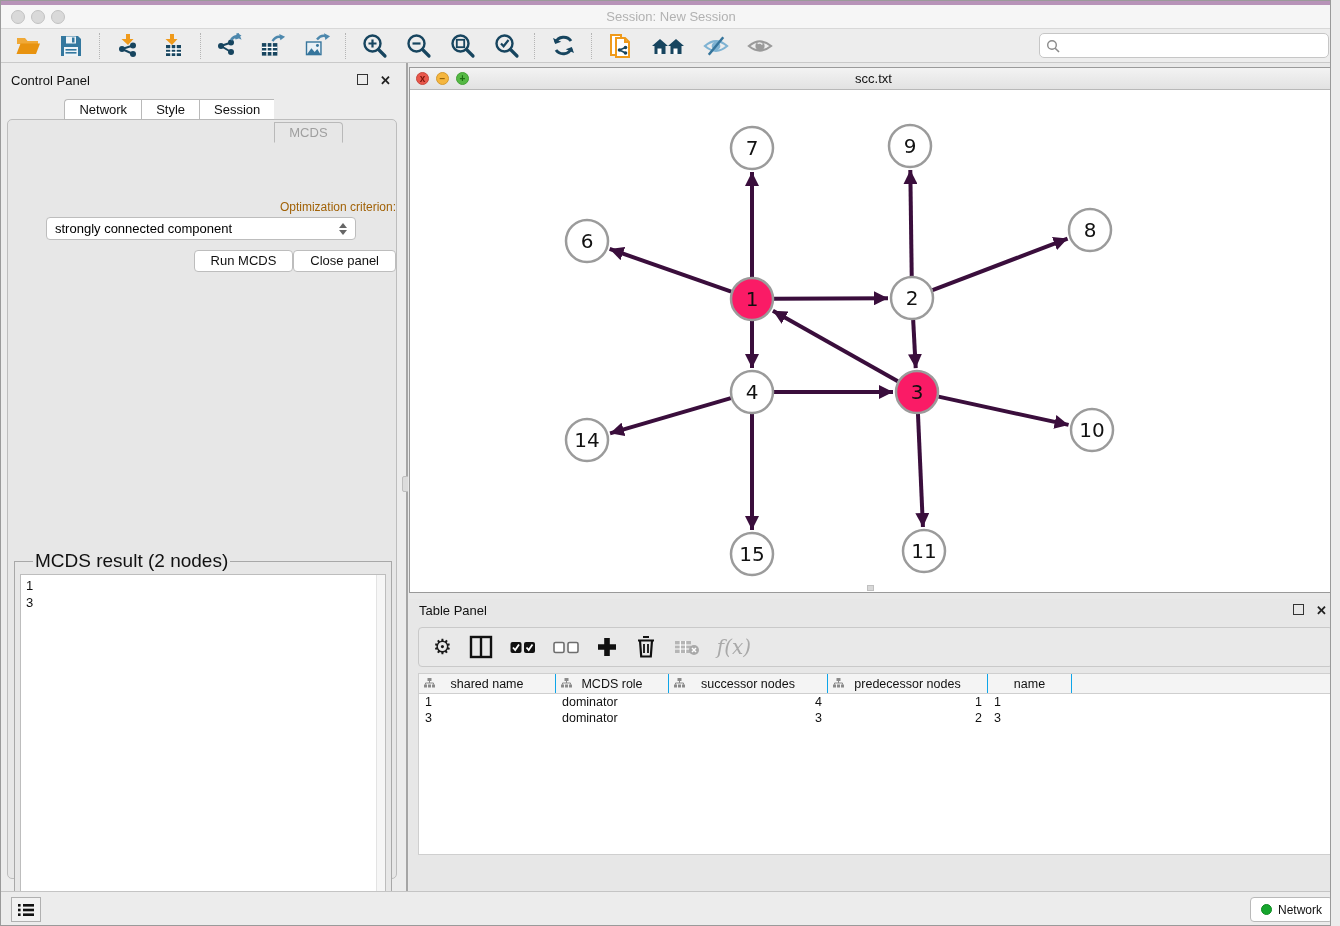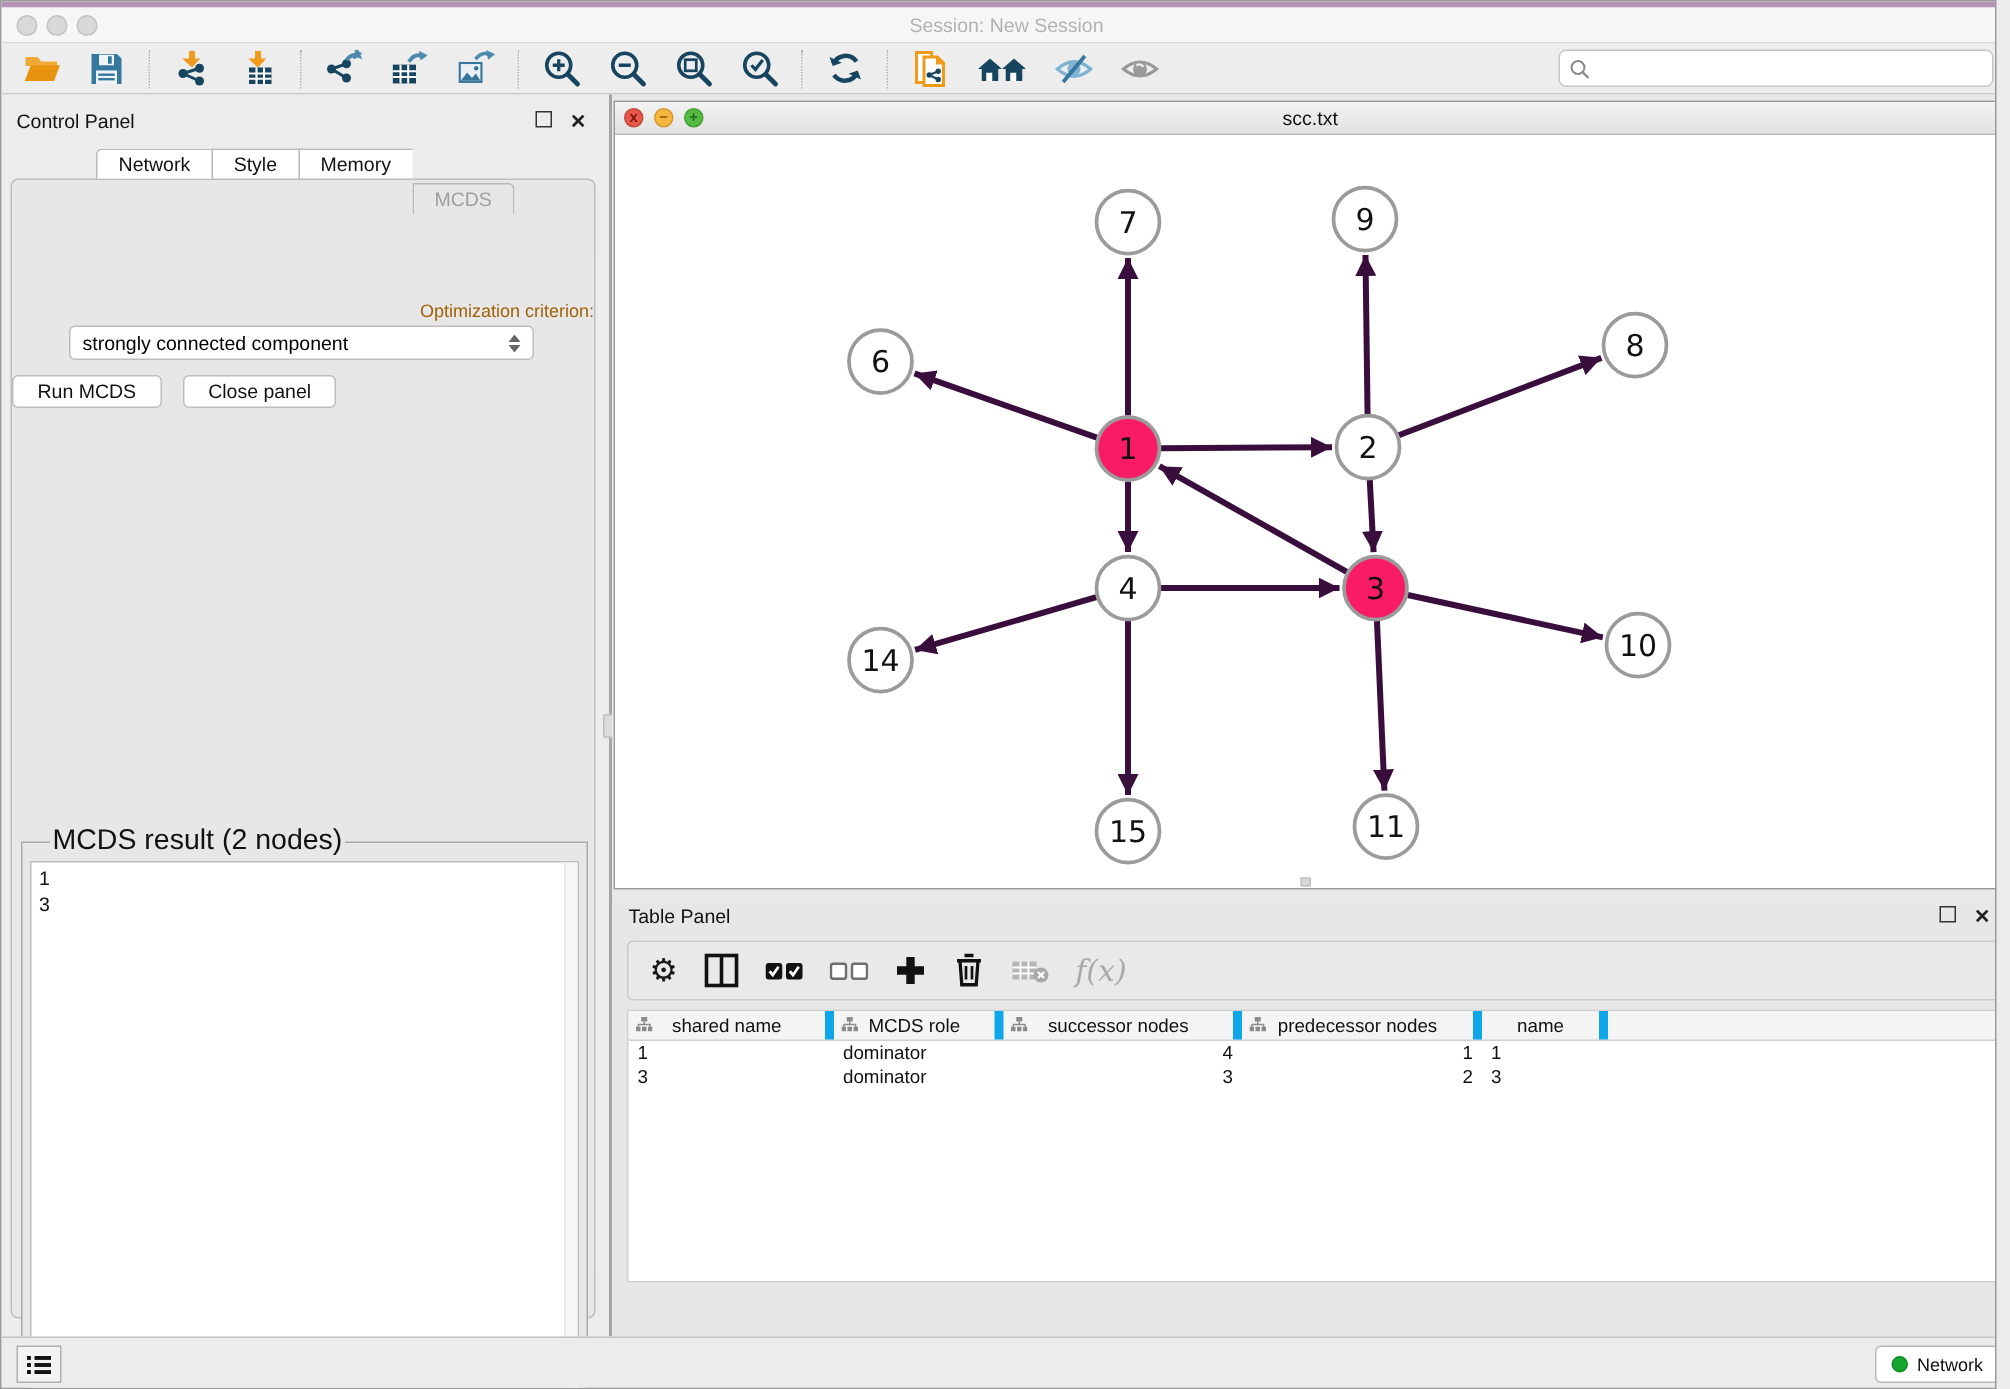--- a/index.html
+++ b/index.html
@@ -31,21 +31,21 @@
   .cp-tab:first-child { border-radius:4px 0 0 0; }
   .cp-tab:last-child { border-right:1px solid #b9b9b9; border-radius:0 4px 0 0;margin-top:23px; }
   .cp-tab.selected { background:#e7e7e7; color:#9f9f9f; border-bottom:1px solid #e7e7e7; }
   .cp-box { position:absolute; left:6px; top:56px; width:390px; height:760px; background:#e7e7e7; border:1px solid #bdbdbd; border-radius:5px; }
   .opt-label { position:absolute; left:0; width:100%; top:80px; text-align:right; font-size:12px; color:#a16207; }
   .criterion { position:absolute; left:38px; top:97px; width:310px; height:23px; background:#fff; border:1px solid #bdbdbd; border-radius:4px; display:flex; align-items:center; padding:0 8px; font-size:13px; cursor:pointer; }
   .criterion .stepper { margin-left:auto; display:flex; flex-direction:column; gap:2px; }
   .criterion .stepper i { display:block; width:0; height:0; border-left:4px solid transparent; border-right:4px solid transparent; }
   .criterion .stepper .up { border-bottom:5px solid #666; }
   .criterion .stepper .dn { border-top:5px solid #666; }
-  .cp-buttons { position:absolute; left:0; width:100%; top:130px; display:flex; justify-content:flex-start; gap:14px; }
+  .cp-buttons { position:absolute; left:0; width:100%; top:130px; display:flex; justify-content:flex-end; }
   .push-btn { height:22px; padding:0 16px; background:#fff; border:1px solid #bdbdbd; border-radius:4px; font-size:13px; color:#111; line-height:20px; cursor:pointer; }
   fieldset.mcds-result { position:absolute; left:6px; top:430px; width:378px; height:386px; border:1px solid #a8a8a8; background:#e7e7e7; }
   fieldset.mcds-result legend { font-size:19px; color:#111; margin-left:18px; padding:0 2px; }
   .result-area { position:relative; width:366px; height:358px; margin:2px auto 0 auto; background:#fff; border:1px solid #bdbdbd; }
   .result-text { position:absolute; left:5px; top:2px; font-size:13px; line-height:17px; white-space:pre; color:#111; }
   .result-scroll { position:absolute; right:0; top:0; width:9px; height:100%; background:#f6f6f6; border-left:1px solid #e3e3e3; }
 
   
   .divider { position:absolute; left:405px; top:62px; width:2px; height:828px; background:#a5a5a5; }
   .divider-grip { position:absolute; left:401px; top:475px; width:9px; height:16px; background:#dcdcdc; border:1px solid #bdbdbd; border-radius:2px; cursor:col-resize; }
@@ -64,21 +64,21 @@
 
   
   .table-panel { position:absolute; left:1px; top:536px; width:931px; height:292px; background:#e7e7e7; }
   .tp-header { position:absolute; left:10px; top:4px; font-size:13px; color:#111; }
   .tp-toolbar { position:absolute; left:9px; top:28px; width:915px; height:40px; background:#e9e9e9; border:1px solid #c9c9c9; border-radius:4px; display:flex; align-items:center; gap:17px; padding:0 14px; }
   .tp-icon { display:flex; align-items:center; justify-content:center; height:26px; cursor:pointer; }
   .gear-glyph { font-size:21px; color:#1a1a1a; }
   .fx-glyph { font-family:"DejaVu Serif", serif; font-style:italic; font-size:20px; color:#a9a9a9; }
   .tp-table { position:absolute; left:9px; top:74px; width:915px; height:182px; background:#fff; border:1px solid #cfcfcf; overflow:hidden; }
   .thead { display:flex; height:20px; background:#f4f4f4; border-bottom:1px solid #cfcfcf; }
-  .th { position:relative; display:flex; align-items:center; justify-content:center; font-size:12.5px; color:#111; border-right:6px solid #0ea5e9; cursor:pointer; }
+  .th { position:relative; display:flex; align-items:center; justify-content:center; font-size:12.5px; color:#111; border-right:1px solid #0ea5e9; cursor:pointer; }
   .th .hicon { position:absolute; left:5px; top:4px; }
   .tbody .tr { display:flex; height:16px; }
   .td { font-size:12.5px; color:#111; padding:0 6px; line-height:16px; overflow:hidden; white-space:nowrap; }
   .td.right { text-align:right; }
   .tp-tabs { position:absolute; left:0; width:100%; top:263px; display:flex; justify-content:center; }
   .tp-tab { height:23px; padding:0 13px; background:#fff; border:1px solid #b5b5b5; border-right:none; font-size:13px; line-height:21px; color:#111; cursor:pointer; }
   .tp-tab:first-child { border-radius:5px 0 0 5px; }
   .tp-tab:last-child { border-right:1px solid #b5b5b5; border-radius:0 5px 5px 0; }
   .tp-tab.selected { background:#e3e3e3; color:#b4b4b4; text-shadow:0 1px 0 #fff; }
 
@@ -261,21 +261,21 @@
   <div class="control-panel">
     <div class="cp-header">Control Panel</div>
     <div class="panel-btn" style="right:36px">
         <span class="float-glyph" style="display:block"></span>
       </div>
     <div class="panel-btn" style="right:14px; font-weight:bold">✕</div>
 
     <div class="cp-tabs">
       <button class="cp-tab">Network</button>
       <button class="cp-tab">Style</button>
-      <button class="cp-tab">Memory</button>
+      <button class="cp-tab">Session</button>
       <button class="cp-tab selected">MCDS</button>
     </div>
 
     <div class="cp-box">
       <div class="opt-label">Optimization criterion:</div>
       <div class="criterion">
         <span>strongly connected component</span>
         <span class="stepper">
             <i class="up"></i>
             <i class="dn"></i>

